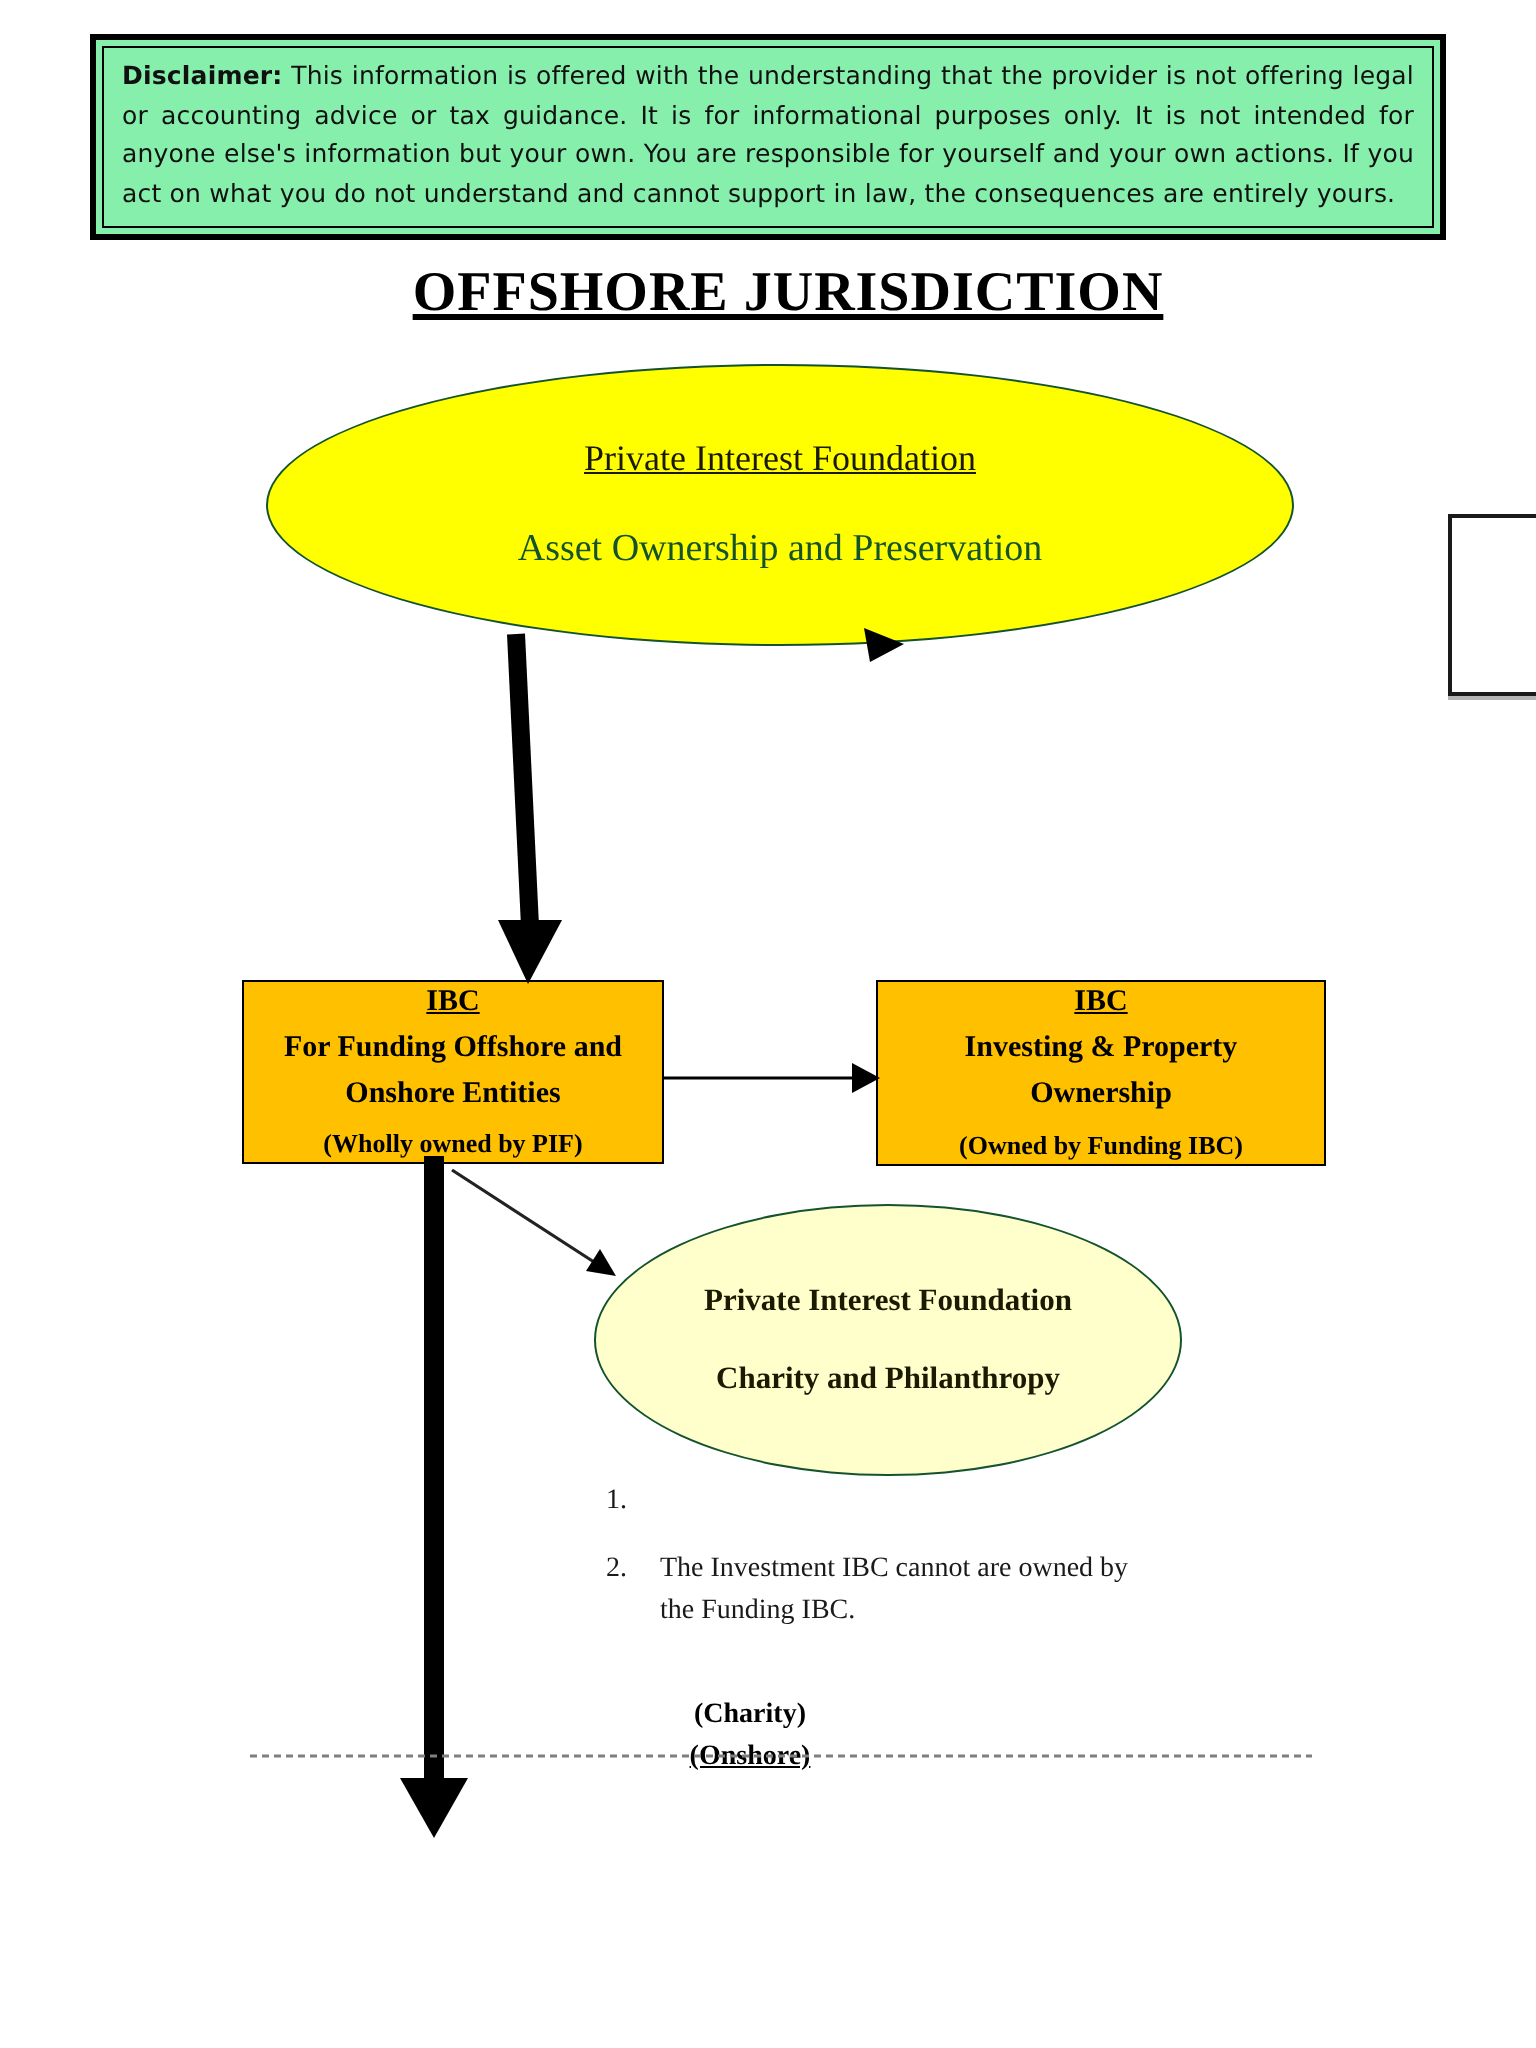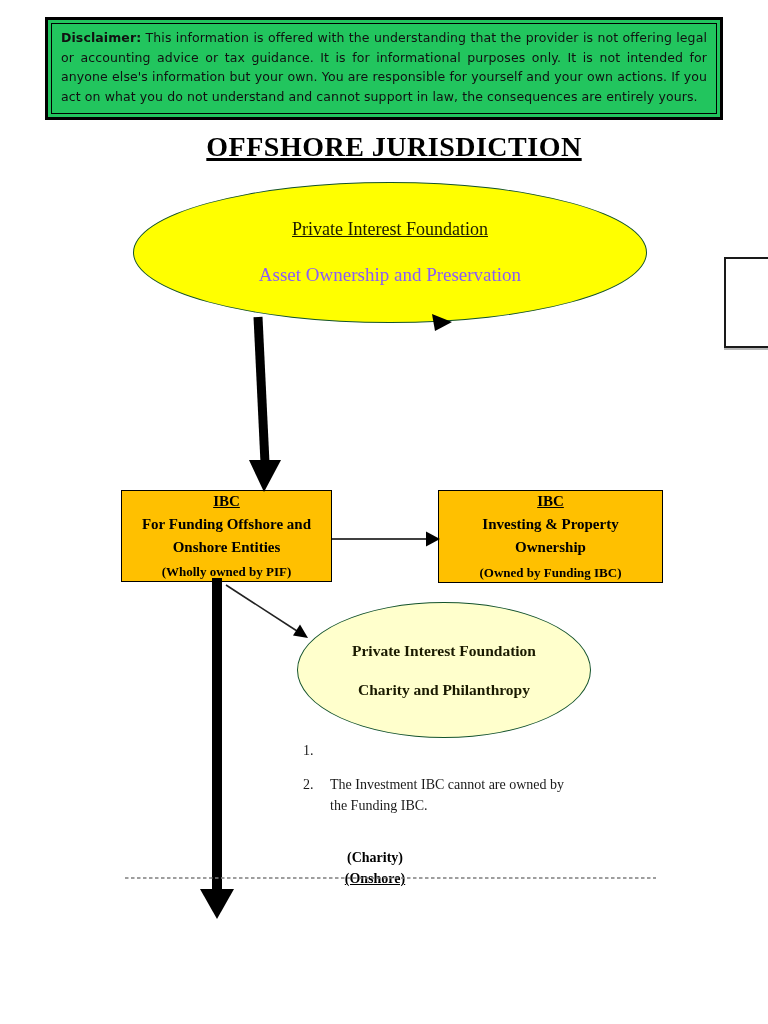--- a/index.html
+++ b/index.html
@@ -8,21 +8,21 @@
     position:relative;
     width:768px; height:1024px;
     background:#ffffff;
     overflow:hidden;
     font-family:"Liberation Serif", serif;
     color:#000000;
   }
   
   .disclaimer-outer {
     position:absolute; left:45px; top:17px; width:678px;
-    border:3px solid #000; padding:3px; background:#22c55e;
+    border:3px solid #000; padding:3px; background:#86efac;
   }
   .disclaimer-inner {
     border:1.5px solid #000;
     padding:4px 9px 7px 9px;
   }
   .disclaimer-inner p {
     font-family:"DejaVu Sans", sans-serif;
     font-size:12.5px; line-height:19.5px;
     text-align:justify; letter-spacing:0.1px; color:#111;
   }
@@ -38,21 +38,21 @@
   }
   
   .ellipse {
     position:absolute; border-radius:50%;
     border:1px solid #14532d;
     display:flex; flex-direction:column; align-items:center; justify-content:center;
     text-align:center;
   }
   .main-ellipse { left:133px; top:182px; width:514px; height:141px; gap:24px; }
   .main-ellipse .el-line1 { font-size:18px; text-decoration:underline; color:#1a1a00; }
-  .main-ellipse .el-line2 { font-size:19px; color:#8b5cf6; }
+  .main-ellipse .el-line2 { font-size:19px; color:#14532d; }
   .charity-ellipse { left:297px; top:602px; width:294px; height:136px; gap:21px; border-width:1.5px; }
   .charity-ellipse .el-line { font-size:15.5px; font-weight:bold; color:#1a1a00; }
   
   .ibc-box {
     position:absolute;
     border:1.5px solid #000;
     display:flex; flex-direction:column; align-items:center; justify-content:space-between;
     text-align:center; font-weight:bold; line-height:17.5px;
     padding-top:2px;
   }

